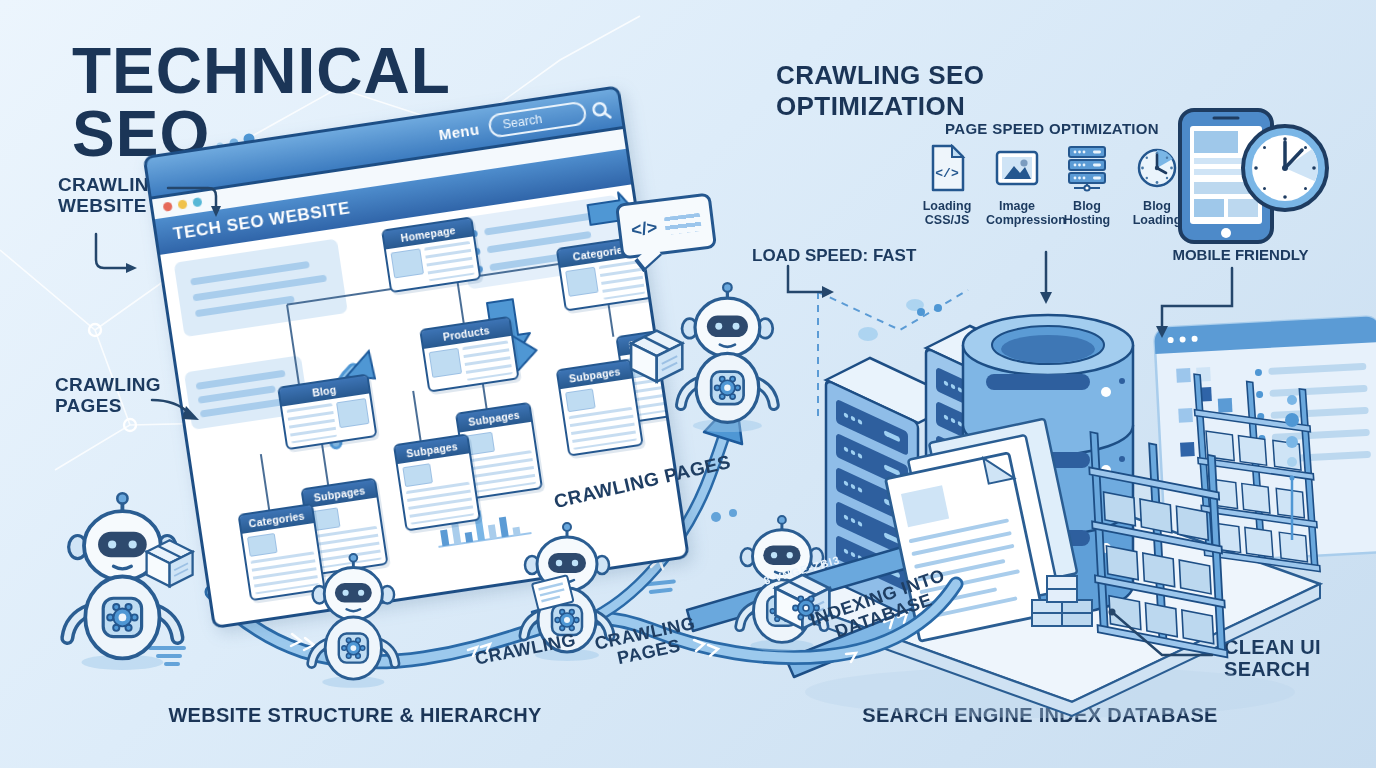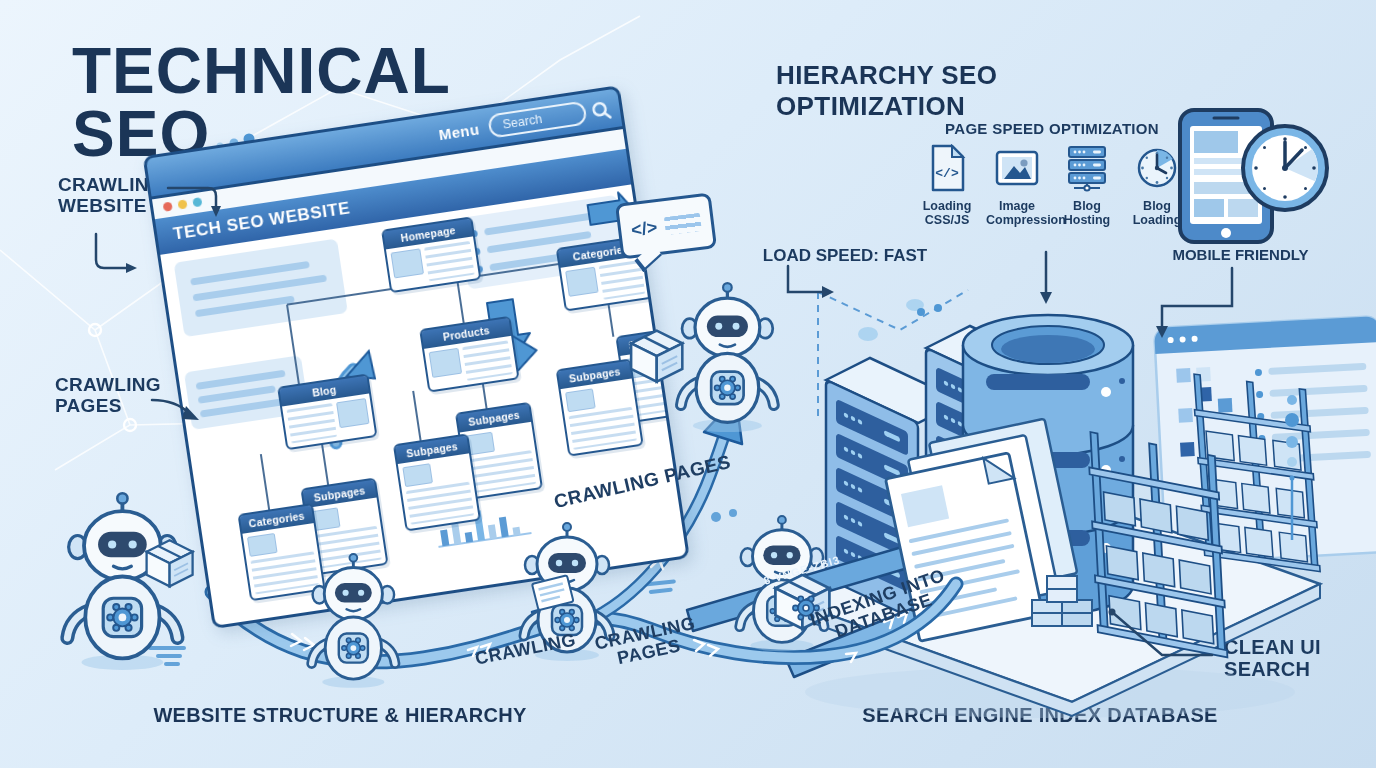--- a/index.html
+++ b/index.html
@@ -48,21 +48,21 @@
   
   .opt-heading{position:absolute;left:776px;top:60px;width:400px;font-size:26px;font-weight:bold;
     color:#1b3557;letter-spacing:.4px;}
   .ps-heading{position:absolute;left:918px;top:120px;width:268px;text-align:center;font-size:15px;
     font-weight:bold;color:#1c3a5f;letter-spacing:.3px;}
   .speed-row{position:absolute;left:916px;top:142px;width:272px;display:flex;justify-content:space-between;}
   .sitem{width:62px;text-align:center;}
   .sicon{height:52px;display:flex;align-items:center;justify-content:center;}
   .sitem .slabel{margin-top:5px;font-size:12.5px;font-weight:bold;color:#1c3a5f;line-height:1.12;}
   .gauge-wrap{position:absolute;left:760px;top:116px;}
-  .load-speed{position:absolute;left:752px;top:246px;width:186px;text-align:center;font-size:17px;
+  .load-speed{position:absolute;left:752px;top:246px;width:186px;text-align:left;font-size:17px;
     font-weight:bold;color:#1c3a5f;}
   .mobile-wrap{position:absolute;left:1172px;top:106px;}
   .mobile-lbl{position:absolute;left:1158px;top:246px;width:165px;text-align:center;font-size:15px;
     font-weight:bold;color:#1c3a5f;}
   .caption{position:absolute;top:704px;font-size:20px;font-weight:bold;color:#1b3557;text-align:center;letter-spacing:.3px;}
   .bubble{position:absolute;left:618px;top:198px;width:96px;height:56px;background:#f6fafd;border:3px solid #24578f;
     border-radius:9px;transform:rotate(-7deg);z-index:4;display:flex;align-items:center;padding:0 10px;gap:8px;box-sizing:border-box;}
   .bubble:after{content:"";position:absolute;left:14px;bottom:-14px;width:16px;height:16px;background:#f6fafd;
     border-right:3px solid #24578f;border-bottom:3px solid #24578f;transform:skewX(-30deg) rotate(40deg);}
   .bubble .code{color:#24578f;font-weight:bold;font-size:18px;}
@@ -560,21 +560,21 @@
 
   <div class="bubble">
     <span class="code">&lt;/&gt;</span>
     <span class="blines"></span>
   </div>
 
   <div class="title">TECHNICAL SEO</div>
   <div class="lbl" style="left:58px;top:174px;width:150px;font-size:19px;">CRAWLING WEBSITE</div>
   <div class="lbl" style="left:55px;top:374px;width:140px;font-size:19px;">CRAWLING PAGES</div>
 
-  <div class="opt-heading">HIERARCHY SEO OPTIMIZATION</div>
+  <div class="opt-heading">CRAWLING SEO OPTIMIZATION</div>
   <div class="ps-heading">PAGE SPEED OPTIMIZATION</div>
 
   <div class="load-speed">LOAD SPEED: FAST</div>
 
   <div class="speed-row">
     <div class="sitem">
       <div class="sicon">
         <svg width="44" height="48" viewBox="0 0 44 48">
           <path d="M8 2 H27 L38 13 V46 H8 Z" fill="#eef5fb" stroke="#24578f" stroke-width="2.5" stroke-linejoin="round"></path>
           <polygon points="27,2 38,13 27,13" fill="#bfdcf2" stroke="#24578f" stroke-width="2"></polygon>
@@ -679,21 +679,21 @@
   </div>
   <div class="mobile-lbl">MOBILE FRIENDLY</div>
 
   <div class="rotlbl" style="left:545px;top:472px;width:195px;font-size:19px;transform:rotate(-13deg);z-index:5">CRAWLING PAGES</div>
   <div class="rotlbl" style="left:468px;top:640px;width:115px;font-size:18px;transform:rotate(-11deg);z-index:5">CRAWLING</div>
   <div class="rotlbl" style="left:592px;top:624px;width:110px;font-size:18px;transform:rotate(-12deg);z-index:5">CRAWLING PAGES</div>
   <div class="rotlbl" style="left:798px;top:588px;width:165px;font-size:18px;transform:rotate(-19deg);z-index:5">INDEXING INTO DATABASE</div>
   <div class="rotlbl" style="left:742px;top:565px;width:120px;font-size:11px;color:#eaf4fd;letter-spacing:1px;transform:rotate(-16deg);z-index:5">8 VNGE-ZBI3</div>
   <div class="lbl" style="left:1224px;top:636px;width:110px;font-size:20px;">CLEAN UI SEARCH</div>
 
-  <div class="caption" style="left:150px;width:380px;">WEBSITE STRUCTURE &amp; HIERARCHY</div>
+  <div class="caption" style="left:165px;width:380px;">WEBSITE STRUCTURE &amp; HIERARCHY</div>
   <div class="caption" style="left:860px;width:360px;">SEARCH ENGINE INDEX DATABASE</div>
 
   <svg class="abs" style="left:0;top:0;z-index:6;pointer-events:none" width="1376" height="768" viewBox="0 0 1376 768">
     <g stroke="#24466b" stroke-width="2.5" fill="none" stroke-linecap="round">
       <path d="M168 188 H208 Q216 188 216 196 V206"></path>
       <path d="M96 234 V260 Q96 268 104 268 H126"></path>
       <path d="M152 400 Q176 400 190 414"></path>
       <path d="M1046 252 V292"></path>
       <path d="M1232 268 V306 H1162 V326"></path>
       <path d="M788 266 V292 H822"></path>

